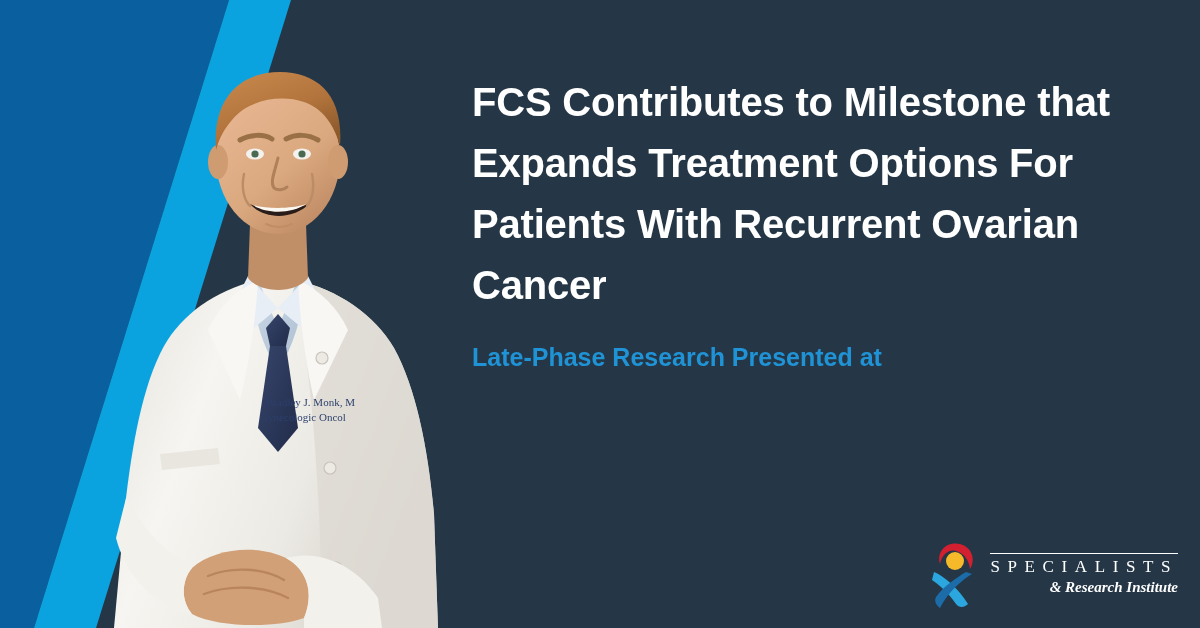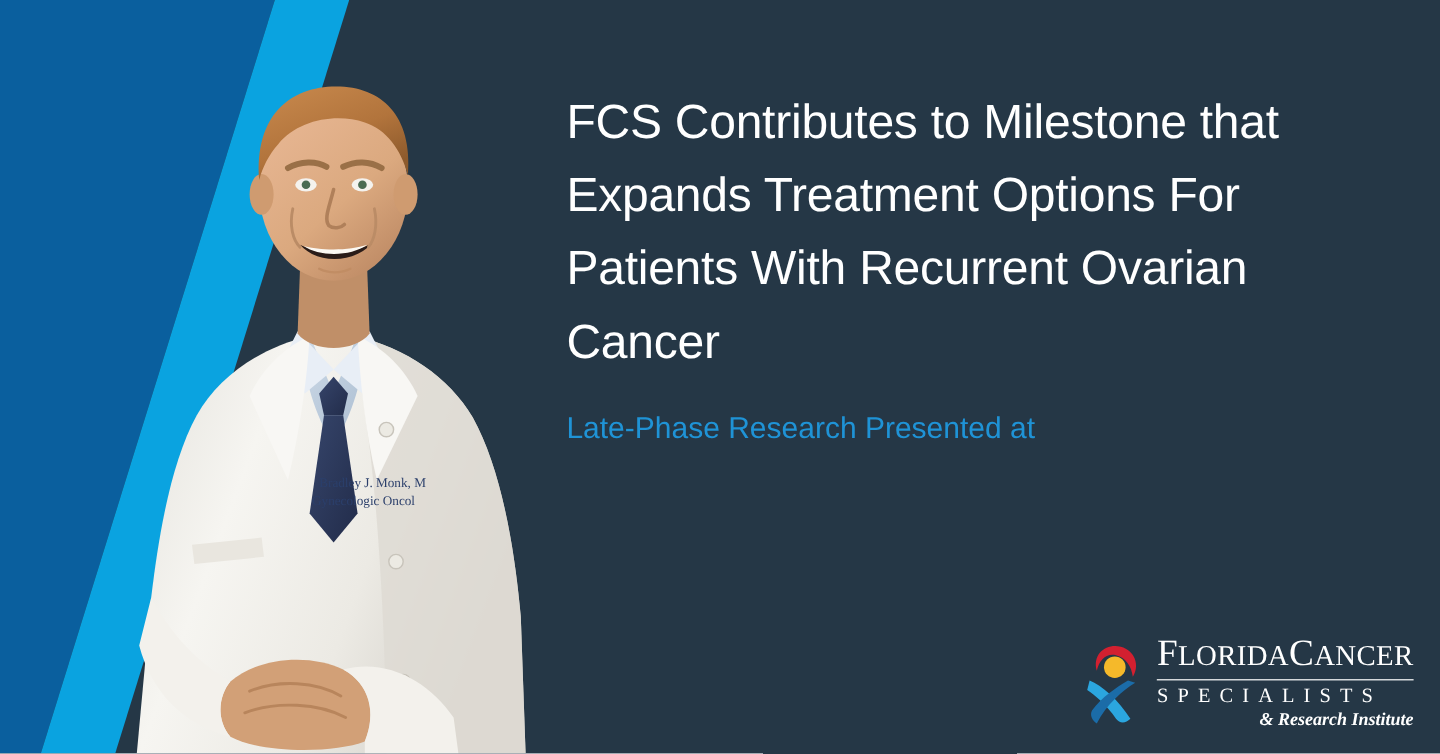--- a/index.html
+++ b/index.html
@@ -52,30 +52,30 @@
     position: absolute;
     left: 472px;
     top: 72px;
     width: 680px;
   }
   .headline {
     margin: 0;
     color: #ffffff;
     font-size: 40px;
     line-height: 61px;
-    font-weight: normal;
+    font-weight: bold;
     letter-spacing: -0.2px;
   }
   .subhead {
     margin: 0;
     padding-top: 22px;
     color: #1f93d6;
     font-size: 25px;
     line-height: 39px;
-    font-weight: normal;
+    font-weight: bold;
   }
   .subhead-line { display: block; }
 
   
   .logo {
     position: absolute;
     right: 22px;
     bottom: 18px;
     display: flex;
     align-items: center;
@@ -237,20 +237,19 @@
   <div class="logo">
     <div class="logo-mark">
       <svg viewBox="0 0 52 72" xmlns="http://www.w3.org/2000/svg" aria-hidden="true">
         <path d="M12 26 C 8 12 20 3 32 6 C 44 9 48 22 42 31 C 41 22 36 15 28 13 C 20 11 14 17 12 26 Z" fill="#d32030"></path>
         <circle cx="27" cy="23" r="9" fill="#f5b92a"></circle>
         <path d="M6 34 C 16 38 30 50 40 66 C 36 70 31 70 28 66 C 20 54 10 46 4 42 Z" fill="#2ba6df"></path>
         <path d="M44 36 C 34 42 20 54 12 70 C 8 67 6 63 8 59 C 16 48 28 40 38 34 Z" fill="#1b6ca8"></path>
       </svg>
     </div>
     <div class="logo-words">
-      <span class="logo-line1"><span>F</span><span class="small-caps">LORIDA</span><span>C</span><span class="small-caps">ANCER</span></span>
       <span class="logo-rule"></span>
       <span class="logo-line2">SPECIALISTS</span>
       <span class="logo-line3">&amp; Research Institute</span>
     </div>
   </div>
 
 </div>
 
 </body></html>

